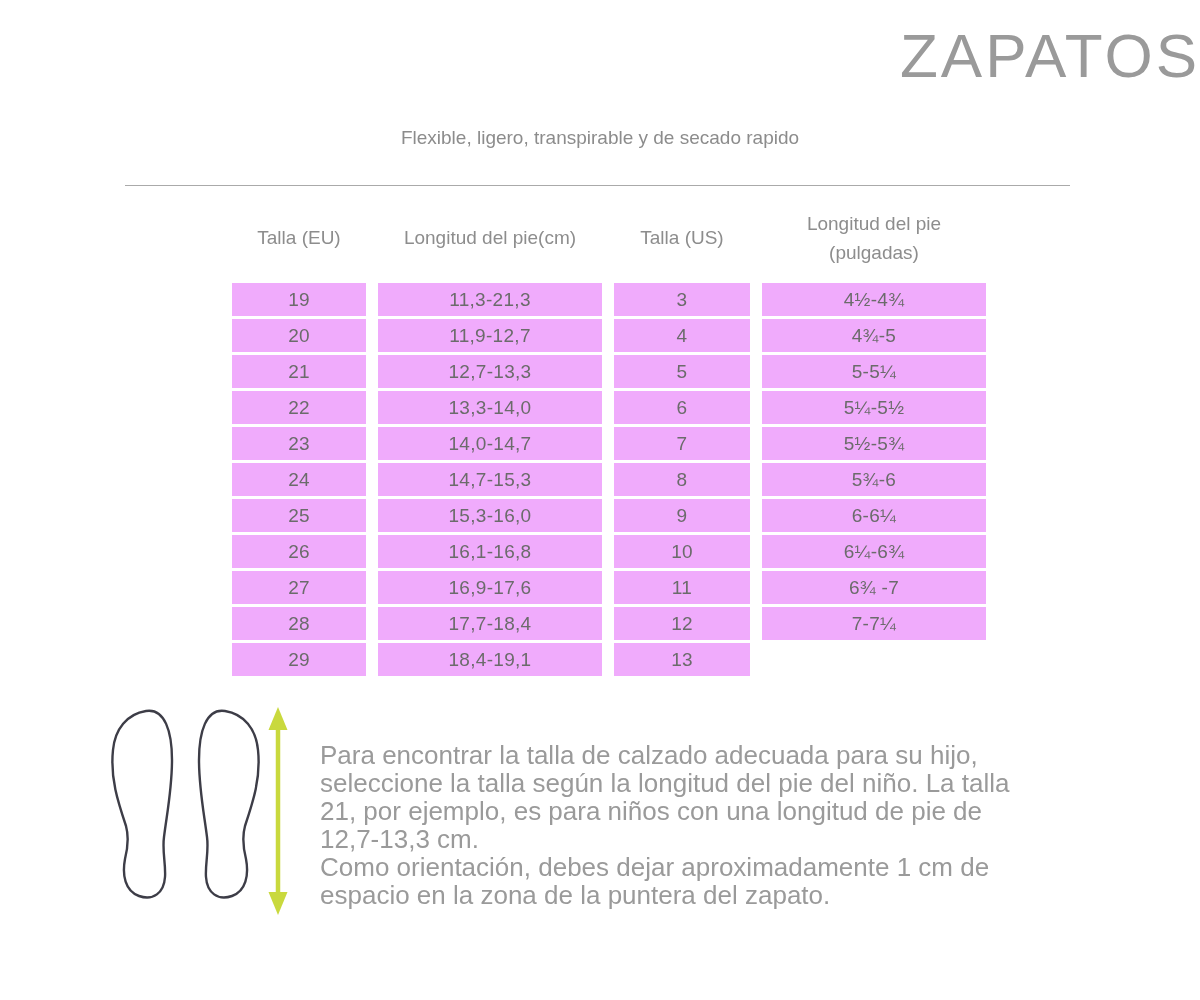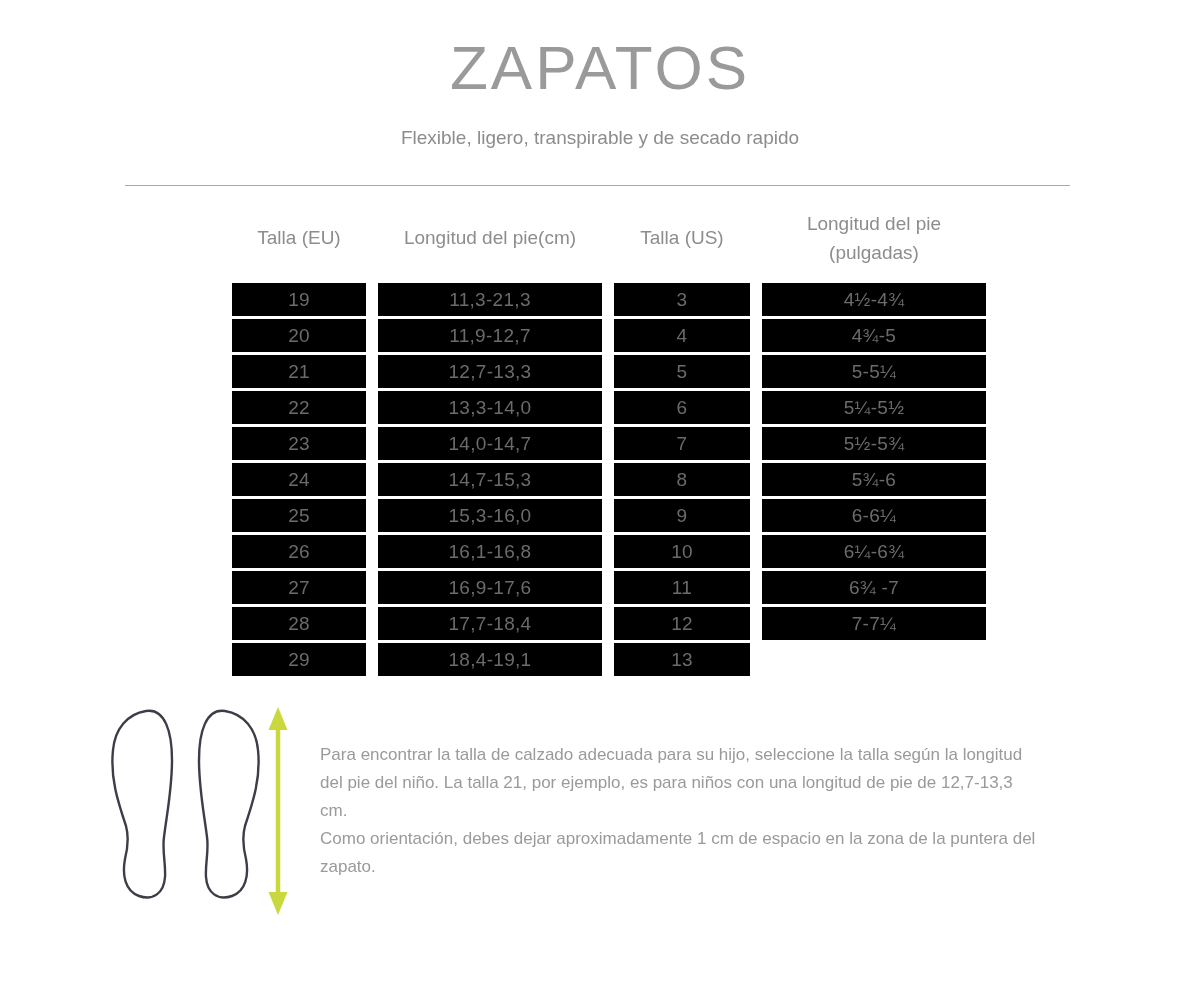--- a/index.html
+++ b/index.html
@@ -7,24 +7,23 @@
     width: 1200px; height: 1000px;
     background: #ffffff;
     font-family: "Liberation Sans", sans-serif;
     overflow: hidden;
     position: relative;
   }
   .stage { position: absolute; inset: 0; width: 1200px; height: 1000px; }
 
   .page-title {
     position: absolute; top: 20px; left: 0; width: 1200px;
-    text-align: center;
+    text-align: right;
     font-size: 62px; font-weight: 400; letter-spacing: 3px;
     color: #9a9a9a;
-    margin-top: 12px;
   }
   .page-subtitle {
     position: absolute; top: 127px; left: 0; width: 1200px;
     text-align: center;
     font-size: 19px; color: #8c8c8c;
   }
   .divider {
     position: absolute; top: 185px; left: 125px; width: 945px; height: 0;
     border-top: 1px solid #aaaaaa;
   }
@@ -43,33 +42,33 @@
   .size-grid.body {
     top: 283px;
     grid-auto-rows: 33px;
     row-gap: 3px;
   }
   .hcell {
     text-align: center;
     font-size: 19px; color: #8d8d8d; line-height: 1.55;
   }
   .cell {
-    background: #000000;
+    background: #f0abfc;
     display: flex; align-items: center; justify-content: center;
     font-size: 19px; color: #6b6b6b;
     letter-spacing: 0.3px;
   }
 
   .illustration {
     position: absolute; left: 104px; top: 698px;
   }
 
   .fit-note {
     position: absolute; left: 320px; top: 741px; width: 722px;
-    font-size: 17px; line-height: 28px; color: #9a9a9a;
+    font-size: 26px; line-height: 28px; color: #9a9a9a;
   }
   .fit-note p { margin: 0; }
 </style>
 </head>
 <body>
 
 <div class="stage">
 
   <div class="page-title">ZAPATOS</div>
   <div class="page-subtitle">Flexible, ligero, transpirable y de secado rapido</div>

